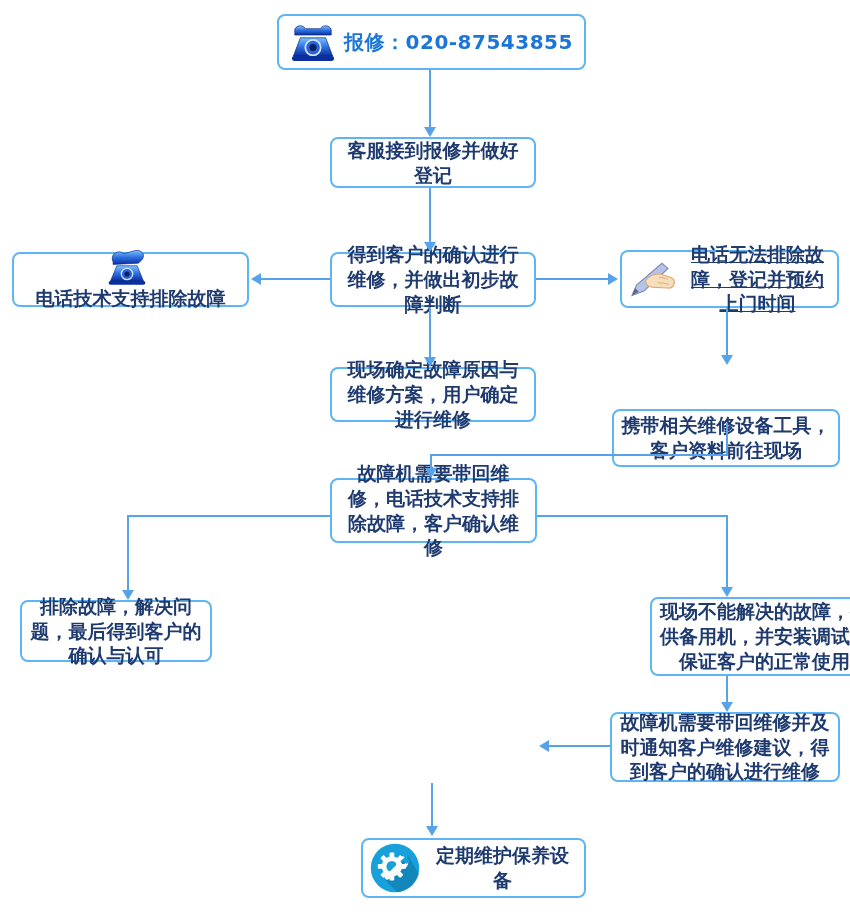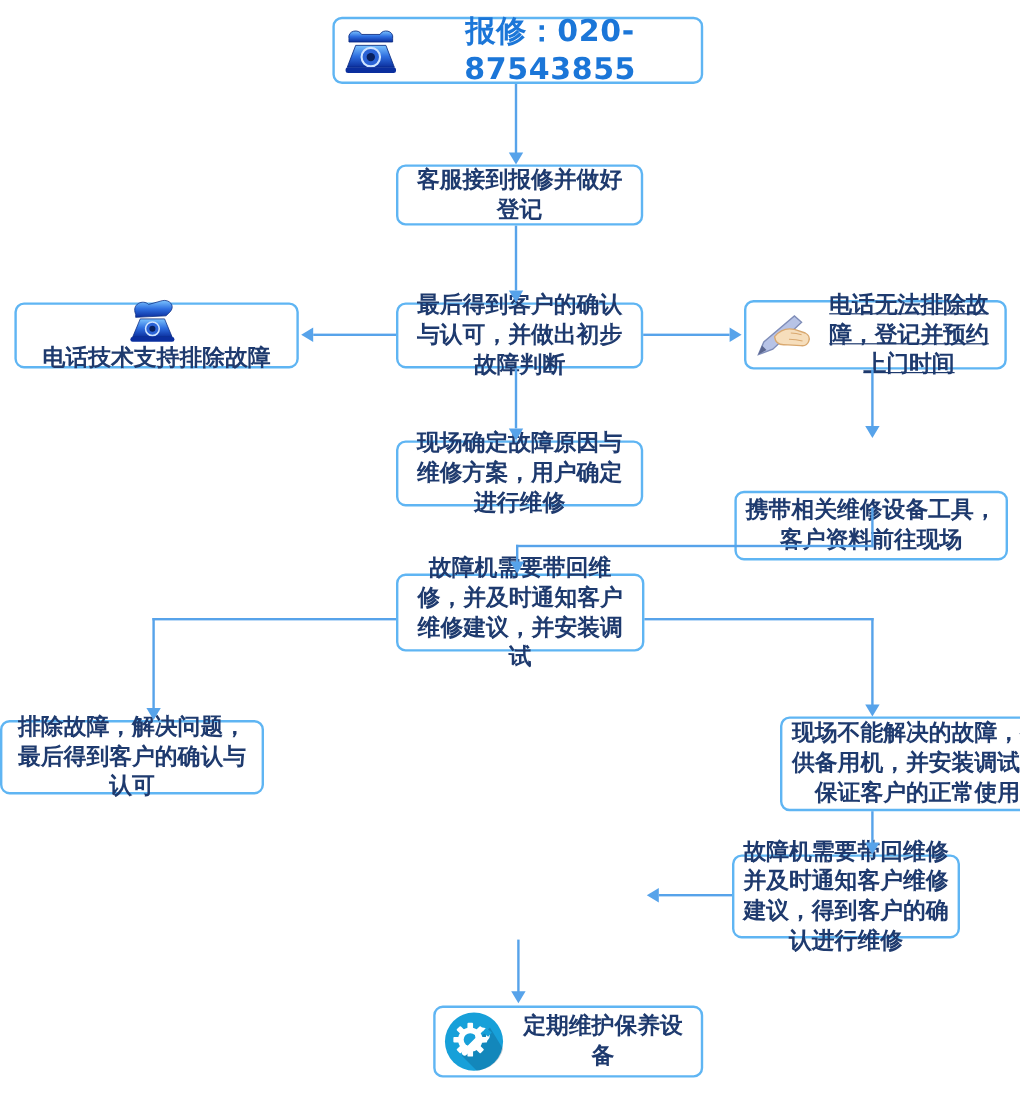--- a/index.html
+++ b/index.html
@@ -15,21 +15,21 @@
     font-family:"DejaVu Sans","Liberation Sans",sans-serif;
   }
   .node{
     position:absolute;box-sizing:border-box;background:#fff;
     border:2px solid var(--border);border-radius:8px;
     display:flex;align-items:center;justify-content:center;
     text-align:center;color:var(--text);font-weight:bold;font-size:19px;
     line-height:1.3;padding:4px 7px;
   }
   .node .ico{flex:0 0 auto;display:flex;align-items:center;justify-content:center;margin-right:8px;}
-  .hotline{font-size:25px;color:var(--hotline);letter-spacing:0.5px;}
+  .hotline{font-size:20px;color:var(--hotline);letter-spacing:0.5px;}
   .vline{position:absolute;width:2px;background:var(--line);}
   .hline{position:absolute;height:2px;background:var(--line);}
   .arr-down{position:absolute;width:0;height:0;
     border-left:6px solid transparent;border-right:6px solid transparent;
     border-top:10px solid var(--line);}
   .arr-left{position:absolute;width:0;height:0;
     border-top:6px solid transparent;border-bottom:6px solid transparent;
     border-right:10px solid var(--line);}
   .arr-right{position:absolute;width:0;height:0;
     border-top:6px solid transparent;border-bottom:6px solid transparent;
@@ -61,21 +61,21 @@
       </svg>
     </span>
     <span>报修：020-87543855</span>
   </div>
 
   <div class="node" style="left:330px;top:137px;width:206px;height:51px;">
     <span>客服接到报修并做好登记</span>
   </div>
 
   <div class="node" style="left:330px;top:252px;width:206px;height:55px;">
-    <span>最后得到客户的确认与认可，并做出初步故障判断</span>
+    <span>得到客户的确认进行维修，并做出初步故障判断</span>
   </div>
 
   <div class="node" style="left:12px;top:252px;width:237px;height:55px;flex-direction:column;">
     <span class="ico">
       <svg width="42" height="38" viewBox="0 0 64 60">
         <path d="M10 22 C4 8 20 2 27 9 L45 4 C54 2 62 10 56 18 L50 24 L10 26 Z" fill="url(#phoneGrad)" stroke="#0a2a80" stroke-width="1"></path>
         <path d="M16 28 L48 28 L58 52 L6 52 Z" fill="url(#phoneGrad)" stroke="#0a2a80" stroke-width="1"></path>
         <circle cx="32" cy="41" r="9" fill="#2b63d6" stroke="#cfe4ff" stroke-width="2"></circle>
         <circle cx="32" cy="41" r="4" fill="#08205e"></circle>
         <rect x="3" y="52" width="58" height="6" rx="3" fill="#0b2f9e"></rect>
@@ -98,32 +98,32 @@
 
   <div class="node" style="left:330px;top:367px;width:206px;height:55px;">
     <span>现场确定故障原因与维修方案，用户确定进行维修</span>
   </div>
 
   <div class="node" style="left:612px;top:365px;width:228px;height:58px;margin-top:44px;">
     <span>携带相关维修设备工具，客户资料前往现场</span>
   </div>
 
   <div class="node" style="left:330px;top:478px;width:207px;height:65px;">
-    <span>故障机需要带回维修，并及时通知客户维修建议，并安装调试</span>
+    <span>故障机需要带回维修，电话技术支持排除故障，客户确认维修</span>
   </div>
 
-  <div class="node" style="left:0;top:600px;width:220px;height:62px;">
+  <div class="node" style="left:20px;top:600px;width:192px;height:62px;">
     <span>排除故障，解决问题，最后得到客户的确认与认可</span>
   </div>
 
   <div class="node" style="left:610px;top:597px;width:229px;height:79px;margin-left:40px;">
     <span>现场不能解决的故障，提供备用机，并安装调试，保证客户的正常使用</span>
   </div>
 
-  <div class="node" style="left:610px;top:712px;width:190px;height:70px;">
+  <div class="node" style="left:610px;top:712px;width:230px;height:70px;">
     <span>故障机需要带回维修并及时通知客户维修建议，得到客户的确认进行维修</span>
   </div>
 
 
   <div class="node" style="left:330px;top:838px;width:225px;height:60px;margin-left:31px;">
     <span class="ico">
       <svg width="50" height="50" viewBox="0 0 64 64">
         <circle cx="32" cy="32" r="31" fill="#17a0d9"></circle>
         <path d="M49 17 L63 40 A31 31 0 0 1 35 63 L19 47 Z" fill="rgba(8,45,80,0.22)"></path>
         <g transform="translate(28,30)">

